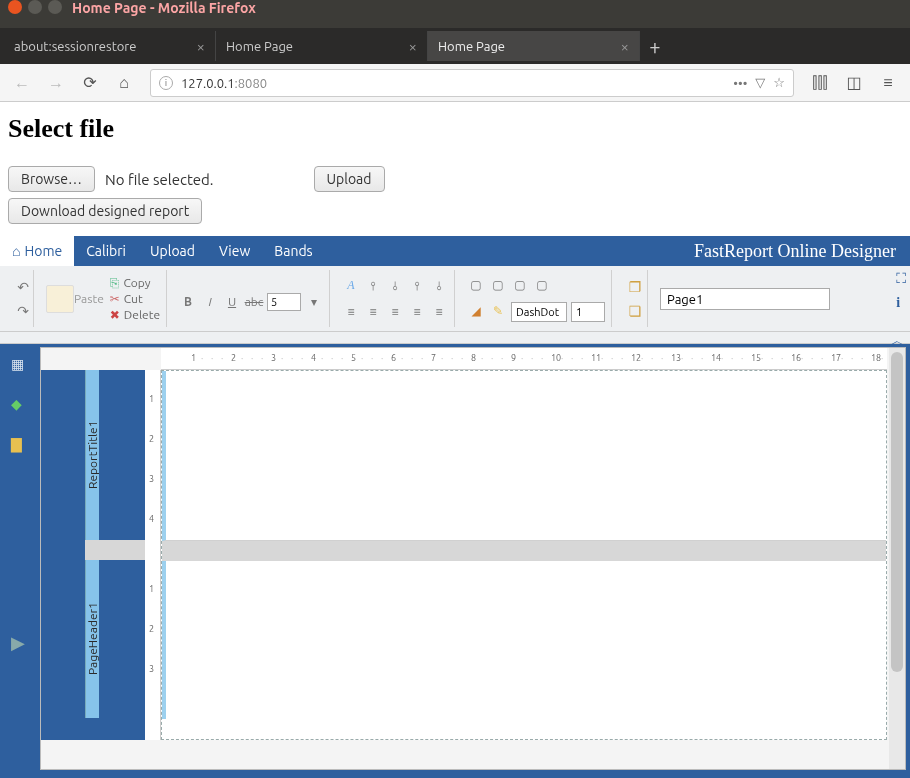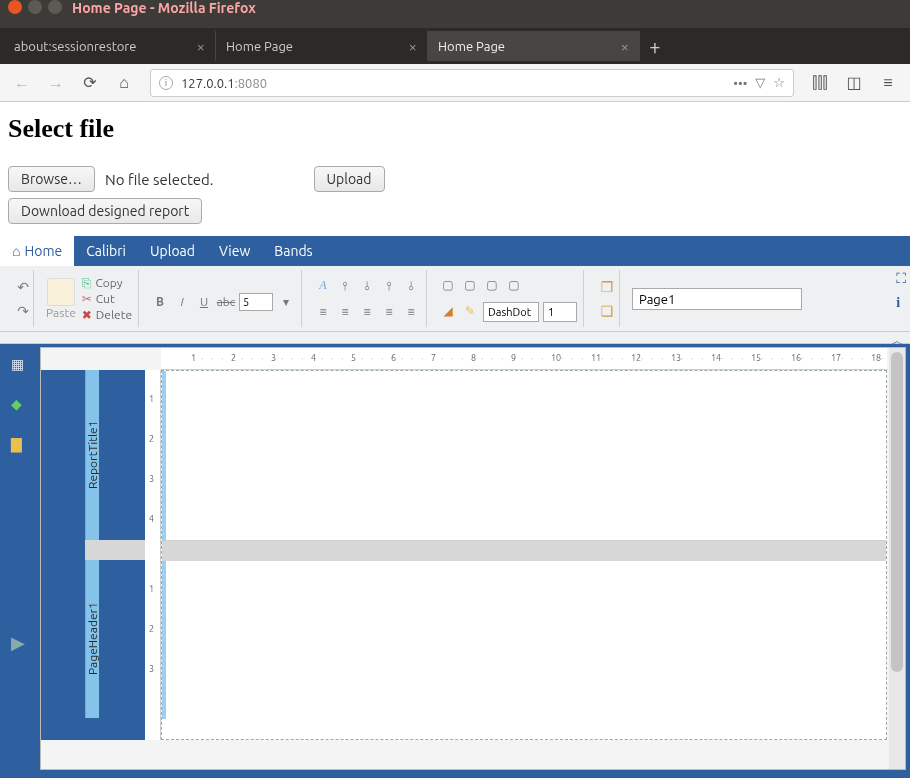--- a/index.html
+++ b/index.html
@@ -40,21 +40,21 @@
 .ribbon { background:#2e5f9e; height:30px; display:flex; align-items:center; color:#fff; font-size:14px; }
 .rtab { padding: 0 12px; height:100%; display:flex; align-items:center; cursor:pointer; }
 .rtab.active { background:#fff; color:#2e5f9e; }
 .brand { margin-left:auto; padding-right:14px; font-family: Georgia, serif; font-size:18px; }
 
 .toolbar { background:#eef0f2; border-bottom:1px solid #ccc; height:66px; display:flex; padding:4px 6px; gap:6px; position:relative; }
 .group { border-right:1px solid #d0d0d0; padding:0 6px; display:flex; flex-direction:column; justify-content:center; gap:2px; }
 .group.row-g { flex-direction:row; align-items:center; }
 .tb-ico { width:22px; height:22px; display:flex; align-items:center; justify-content:center; color:#7a7a7a; font-size:14px; cursor:pointer;}
 .tb-lbl { font-size:12px; color:#666; display:flex; align-items:center; gap:4px; cursor:pointer;}
-.paste { display:flex; flex-direction:column; align-items:center; gap:0; color:#999; font-size:12px;}
+.paste { display:flex; flex-direction:row; align-items:center; gap:0; color:#999; font-size:12px;}
 .paste-ico{ width:28px; height:28px; border:1px solid #ddd; background:#f8f0d8; border-radius:2px;}
 .font-sel{ width:140px; height:22px; border:1px solid #aaa; background:#fff; font-size:12px; padding:0 6px;}
 .btnrow { display:flex; gap:4px; }
 .tiny { width:18px; height:18px; border:1px solid transparent; display:flex; align-items:center; justify-content:center; font-size:12px; color:#777; cursor:pointer;}
 .sizebox{ width:34px; height:18px; border:1px solid #aaa; font-size:11px; padding:0 3px; background:#fff;}
 .combo{ height:20px; border:1px solid #aaa; background:#fff; font-size:11px; padding:0 4px;}
 .page-name{ width:170px; height:22px; border:1px solid #aaa; background:#fff; font-size:13px; padding:0 6px;}
 .dim{ width:80px; height:22px; border:1px solid #aaa; background:#fff; font-size:13px; padding:0 6px;}
 .dim2{ width:54px; height:22px; border:1px solid #aaa; background:#fff; font-size:13px; padding:0 6px;}
 .corner{ position:absolute; right:4px; display:flex; flex-direction:column; gap:8px; color:#2e5f9e; font-size:14px;}
@@ -148,20 +148,21 @@
 
 <div class="ribbon">
   <div class="rtab active">
       <span style="margin-right:4px;">⌂</span>
       <span>Home</span>
     </div>
   <div class="rtab">Calibri</div>
   <div class="rtab">Upload</div>
   <div class="rtab">View</div>
   <div class="rtab">Bands</div>
+  <div class="brand">FastReport Online Designer</div>
 </div>
 
 <div class="toolbar">
   <div class="group" style="width:28px;">
     <div class="tb-ico">↶</div>
     <div class="tb-ico">↷</div>
   </div>
   <div class="group row-g">
     <div class="paste">
       <div class="paste-ico"></div>

